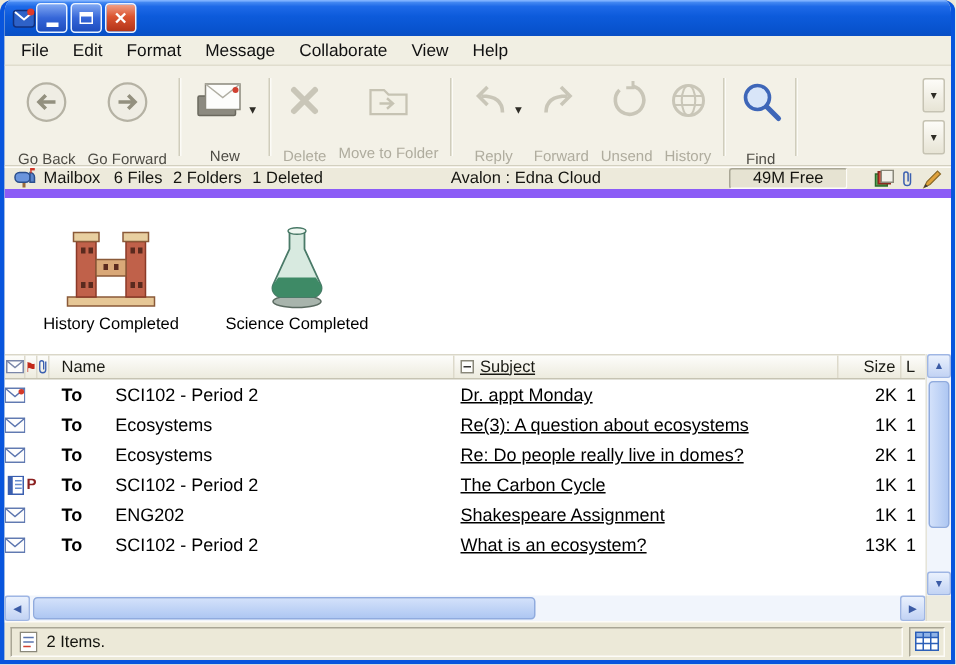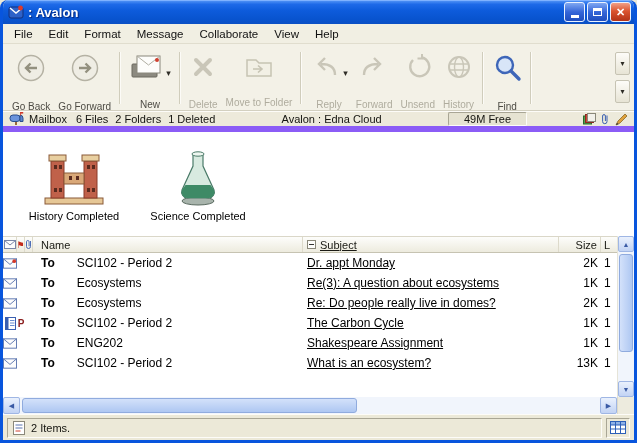--- a/index.html
+++ b/index.html
@@ -38,21 +38,21 @@
   .toolbar-right { margin-left:auto; display:flex; flex-direction:column; gap:5px; padding-right:1px; }
   .tr-btn { width:15px; height:23px; display:flex; align-items:center; justify-content:center; font-size:8px; color:#2E2C26;
     border:1px solid #C6C3B3; border-radius:2px; background:linear-gradient(#FDFCF8,#E7E4D5); }
 
   
   .infobar { flex:0 0 20px; background:#EDEADB; border-top:1px solid #FDFCF8; border-bottom:6px solid #8b5cf6;
     display:flex; align-items:center; font-size:11px; color:#14140F; padding:0 6px; }
   .ib-gap-s { margin-left:9px; } .ib-gap-xs { margin-left:7px; }
   .ib-center { margin:0 auto; }
   .free-box { border:1px solid; border-color:#A9A695 #FDFCF8 #FDFCF8 #A9A695; background:#E6E3D2;
-    padding:0 15px; border-radius:2px; margin-right:56px; white-space:nowrap; }
+    padding:0 15px; border-radius:2px; margin-right:18px; white-space:nowrap; }
   .ib-icons { display:flex; align-items:center; gap:5px; }
 
   
   .content { flex:1; background:#fff; display:flex; flex-direction:column; overflow:hidden; }
   .icons-area { flex:0 0 104px; display:flex; padding:10px 0 0 12px; }
   .desk-icon { width:118px; display:flex; flex-direction:column; align-items:center; margin-right:6px; }
   .desk-art { height:64px; display:flex; align-items:flex-end; justify-content:center; }
   .desk-label { font-size:11px; margin-top:4px; color:#000; }
 
   .list-wrap { flex:1; display:flex; overflow:hidden; }
@@ -107,21 +107,20 @@
 <body>
 
 <div class="window">
 
   <div class="titlebar">
     <svg width="16" height="16" viewBox="0 0 16 16">
       <rect x="1" y="3" width="14" height="11" rx="2" fill="#2E62C8" stroke="#12307E"></rect>
       <path d="M2 4 L8 9 L14 4" stroke="#fff" fill="none" stroke-width="1.4"></path>
       <circle cx="12.5" cy="4" r="2.4" fill="#E03A2A"></circle>
     </svg>
-    <span class="title-text">: Avalon</span>
     <div class="tb-controls">
       <div class="tb-btn btn-blue">
           <span class="glyph-min"></span>
         </div>
       <div class="tb-btn btn-blue">
           <span class="glyph-max"></span>
         </div>
       <div class="tb-btn btn-close">
           <span>✕</span>
         </div>

